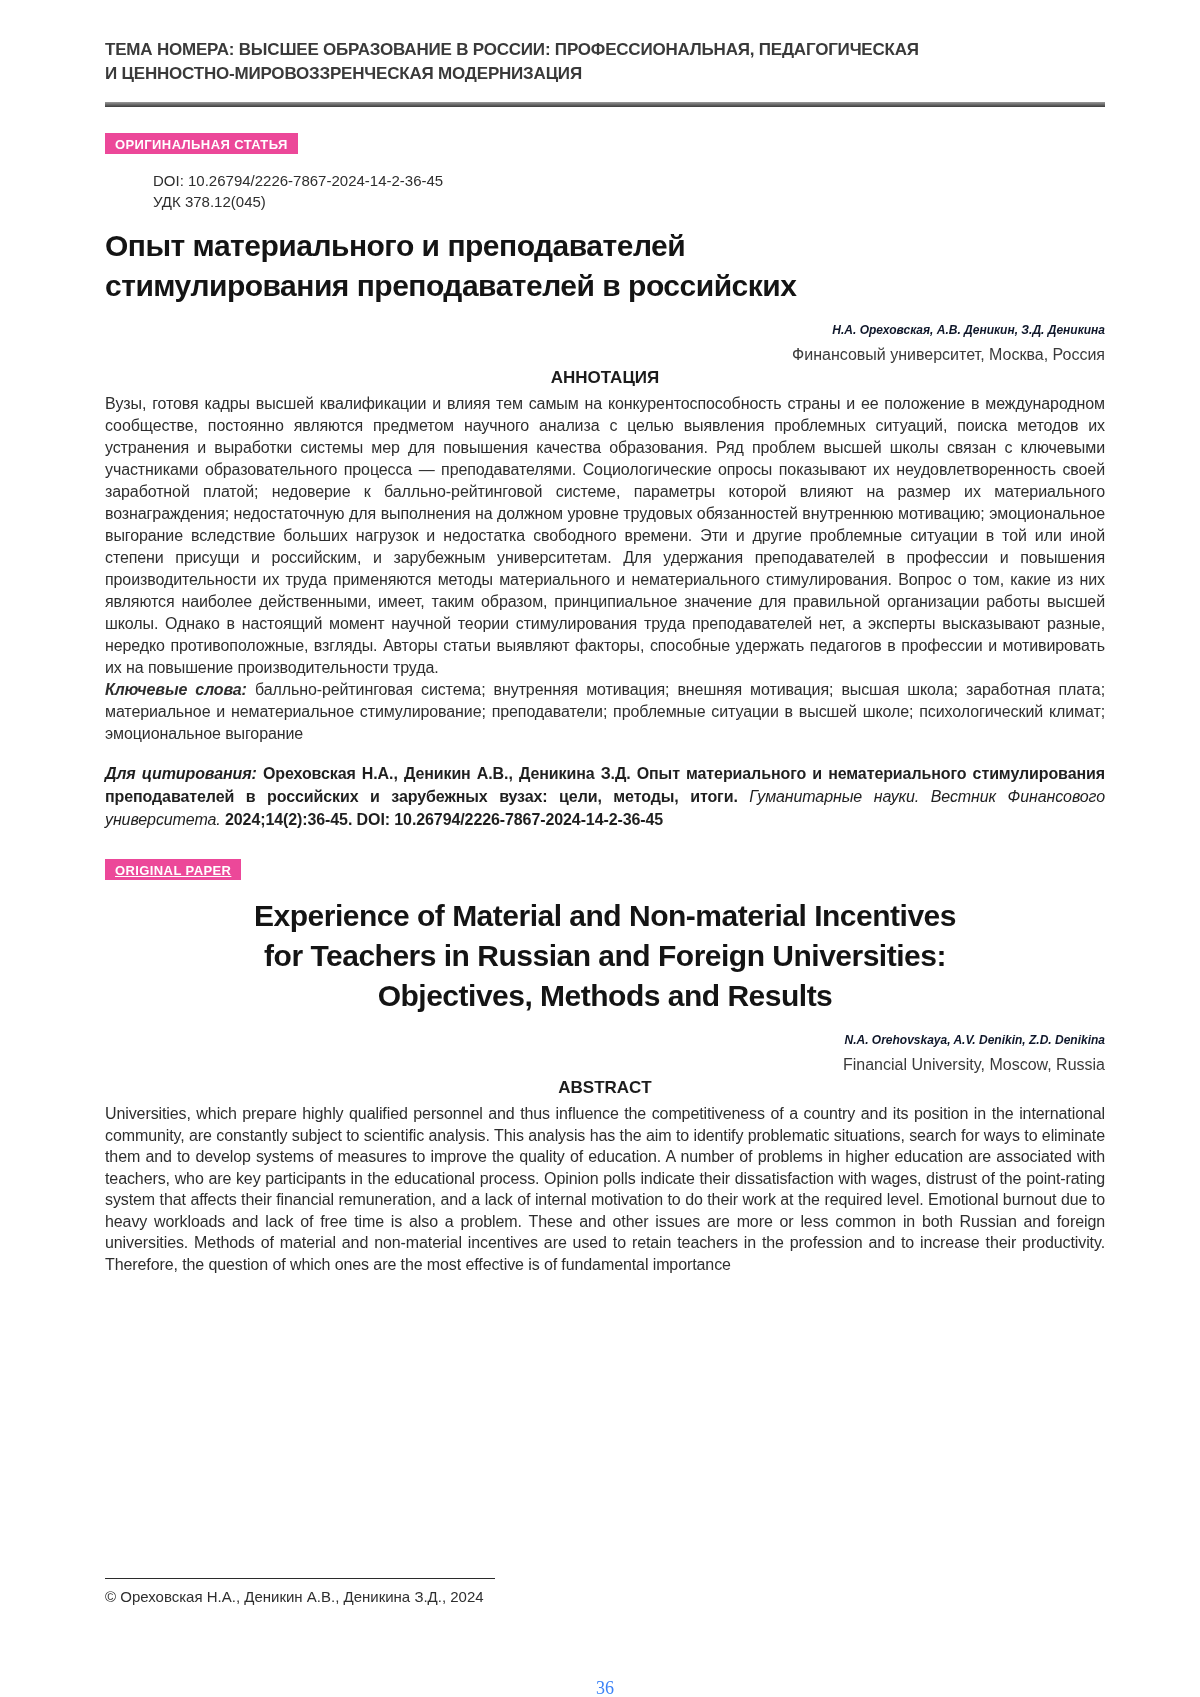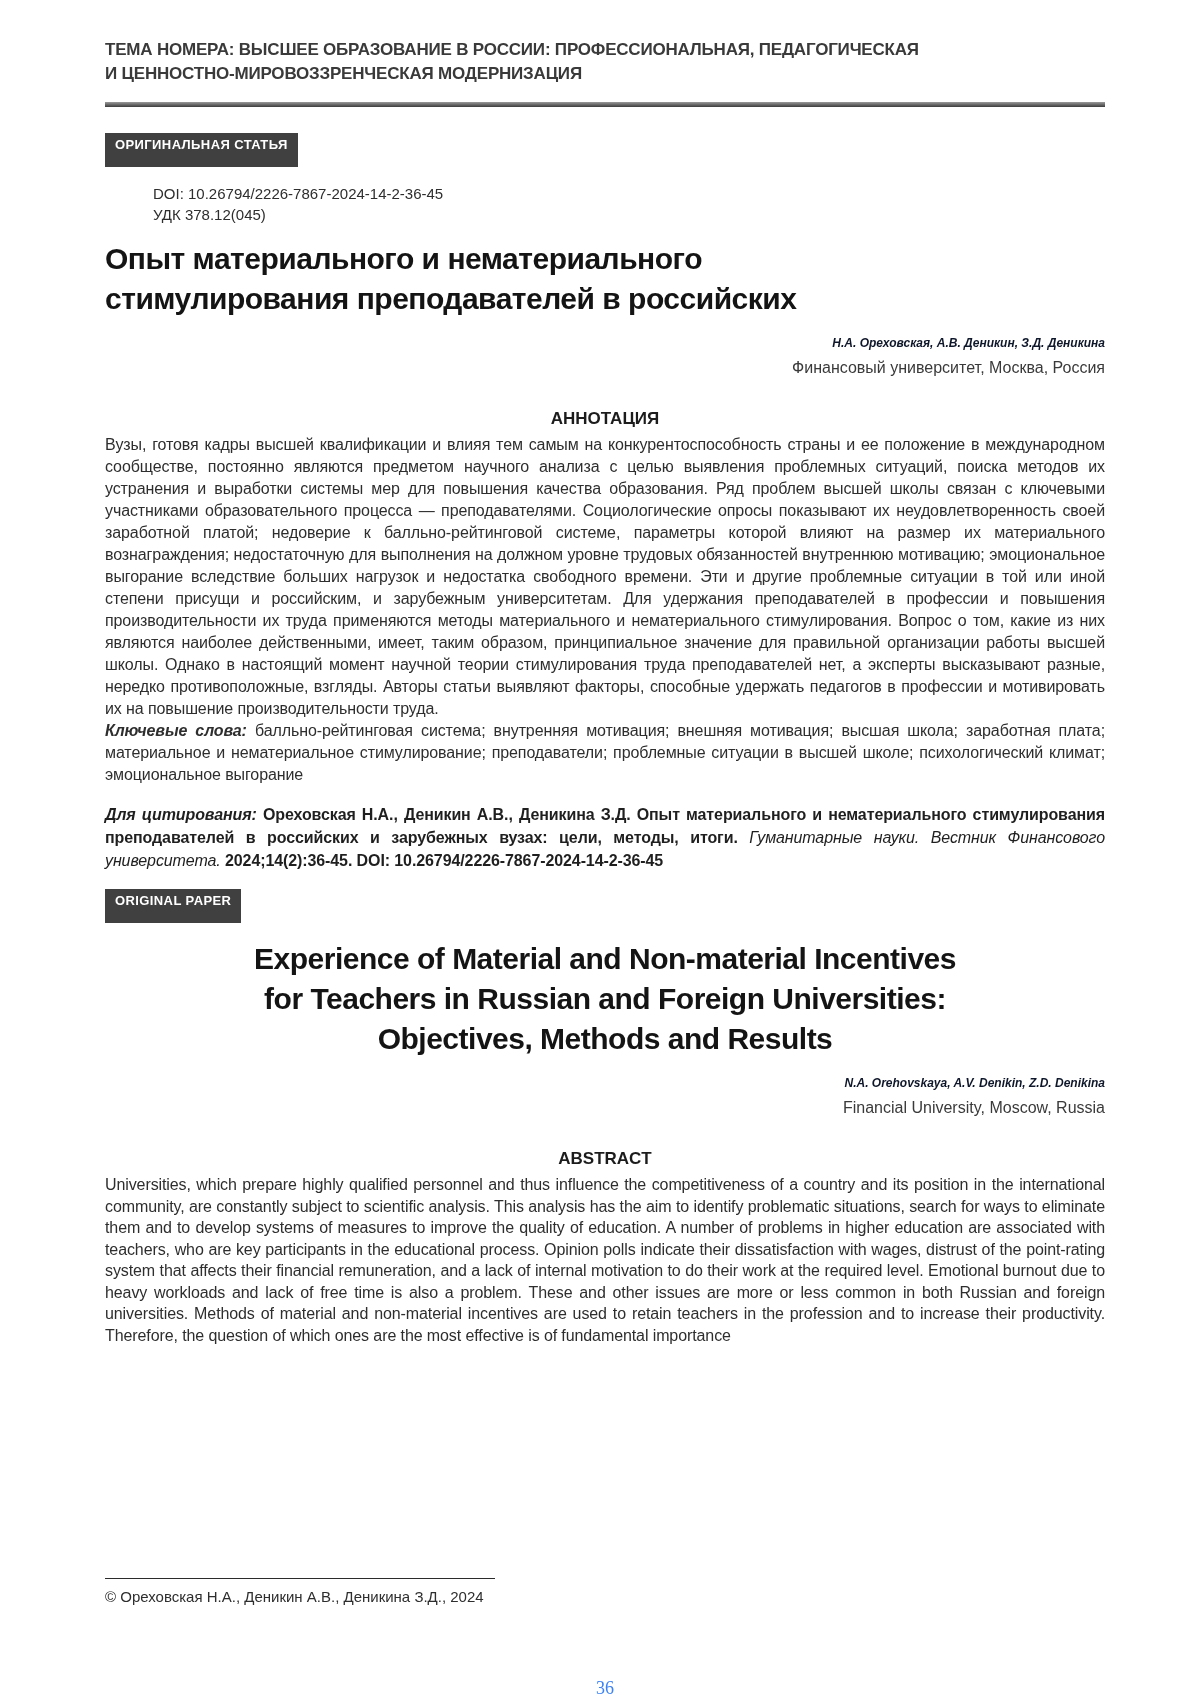--- a/index.html
+++ b/index.html
@@ -30,29 +30,29 @@
     color: #3a3a3a;
   }
   .header-rule {
     margin-top: 16px;
     height: 5px;
     background: linear-gradient(#9a9a9a, #3c3c3c);
     border: 0;
   }
   .badge {
     display: inline-block;
-    background: #404040;
+    background: #ec4899;
     color: #ffffff;
     font-size: 13px;
     font-weight: 700;
     letter-spacing: 0.4px;
-    padding: 4px 10px 15px 10px;
+    padding: 4px 10px 2px 10px;
   }
   .badge-ru { margin-top: 26px; }
-  .badge-en { margin-top: 17px; }
+  .badge-en { margin-top: 28px; text-decoration: underline; }
   .doi-block {
     margin-top: 16px;
     font-size: 15px;
     line-height: 21px;
     color: #2e2e2e;
     margin-left: 48px;
   }
   .article-title {
     margin-top: 14px;
     font-size: 30px;
@@ -72,21 +72,20 @@
     font-weight: 700;
     color: #0f172a;
     font-style: italic;
   }
   .affiliation {
     font-size: 16px;
     line-height: 23px;
     color: #3a3a3a;
   }
   .abstract-heading {
-    margin-top: 28px;
     text-align: center;
     font-size: 17px;
     font-weight: 700;
     line-height: 24px;
     color: #1c1c1c;
   }
   .abstract-text {
     margin-top: 3px;
     font-size: 16px;
     line-height: 22px;
@@ -159,21 +158,21 @@
   <div>
     <span class="badge badge-ru">ОРИГИНАЛЬНАЯ СТАТЬЯ</span>
   </div>
 
   <div class="doi-block">
     <div>DOI: 10.26794/2226-7867-2024-14-2-36-45</div>
     <div>УДК 378.12(045)</div>
   </div>
 
   <h1 class="article-title" style="margin-bottom:0;">
-    <div>Опыт материального и нематериального</div>
+    <div>Опыт материального и преподавателей</div>
     <div>стимулирования преподавателей в российских</div>
   </h1>
 
   <div class="authors-block">
     <div class="authors">Н.А. Ореховская, А.В. Деникин, З.Д. Деникина</div>
     <div class="affiliation">Финансовый университет, Москва, Россия</div>
   </div>
 
   <div class="abstract-heading">АННОТАЦИЯ</div>
 

